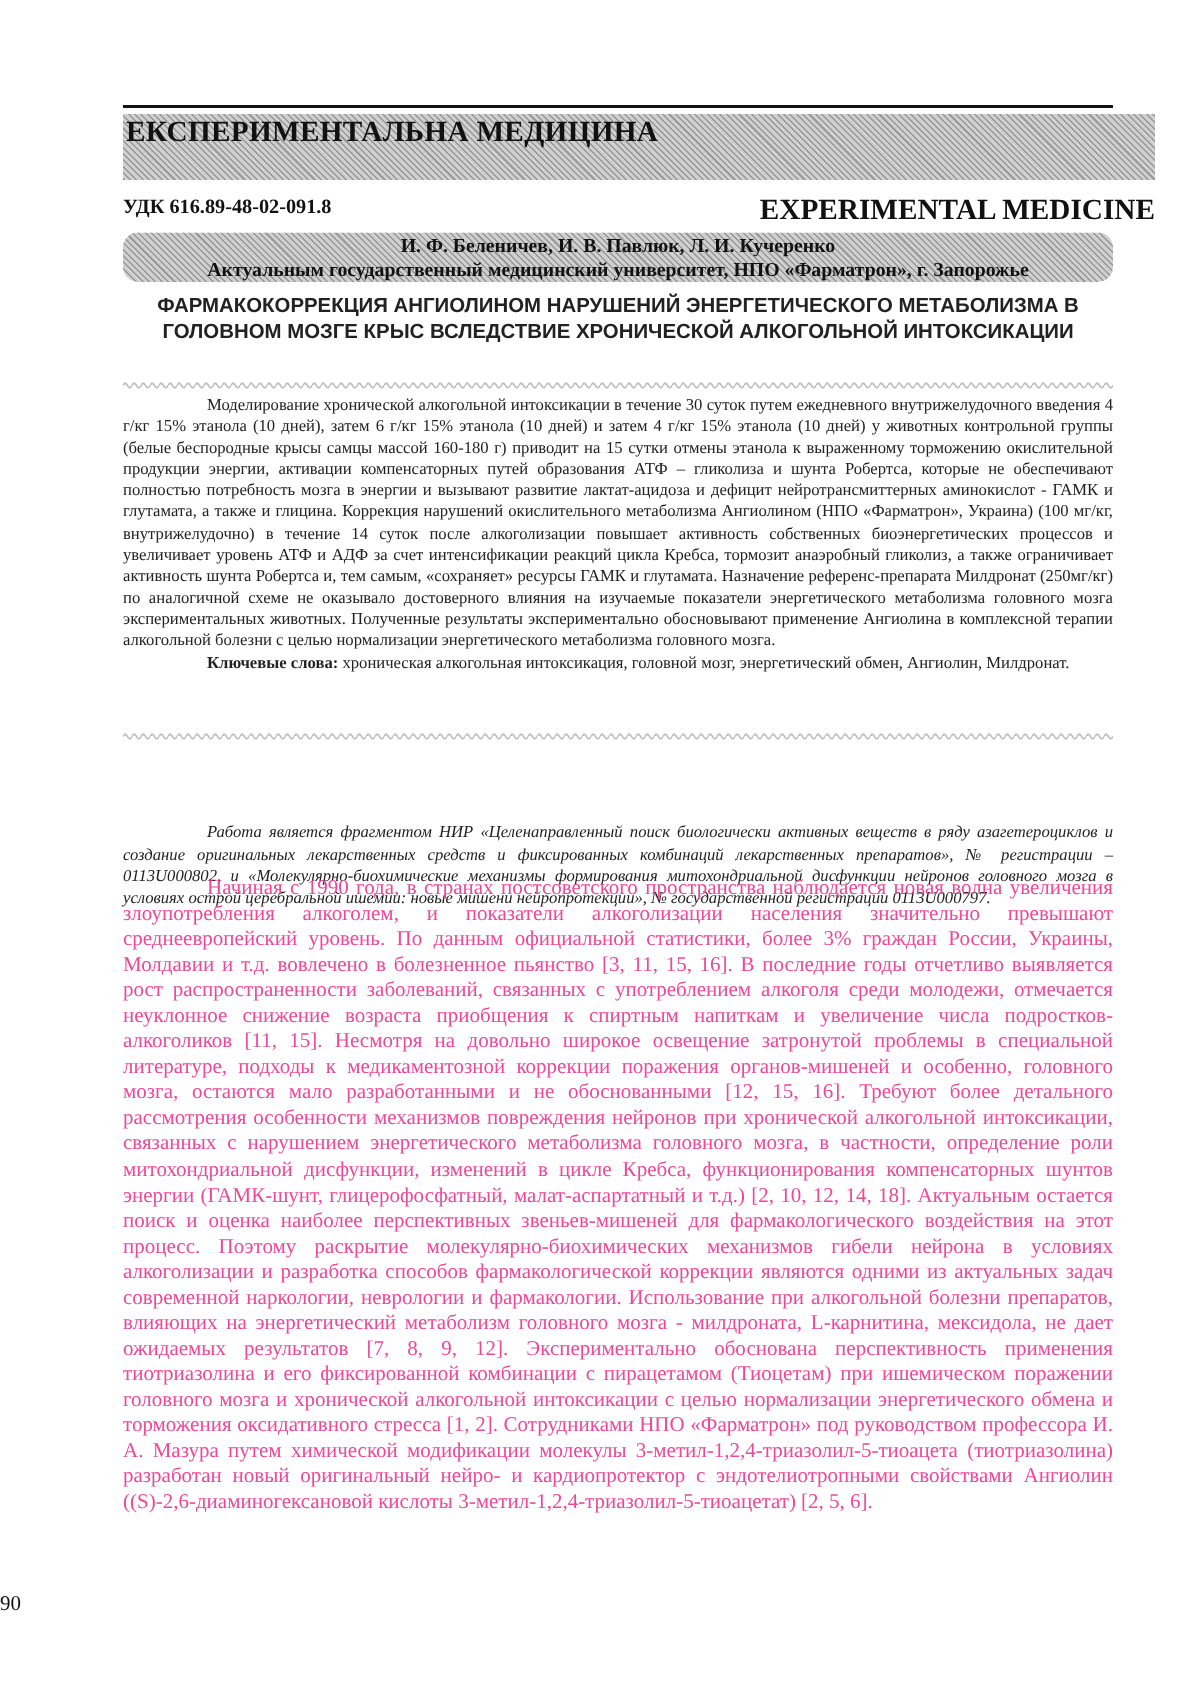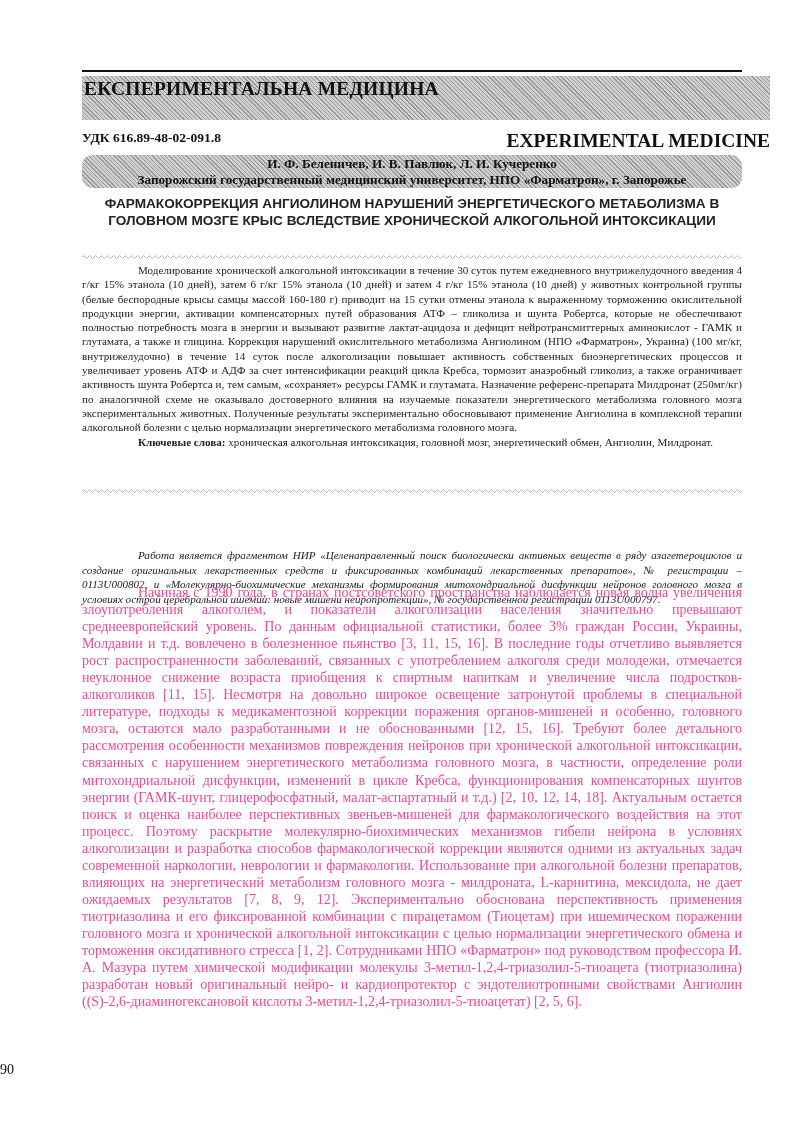--- a/index.html
+++ b/index.html
@@ -59,21 +59,21 @@
 
   <div class="section-banner hatch">
     <span class="ua">ЕКСПЕРИМЕНТАЛЬНА МЕДИЦИНА</span>
     <span class="en">EXPERIMENTAL MEDICINE</span>
   </div>
 
   <div class="udc">УДК 616.89-48-02-091.8</div>
 
   <div class="authors-banner hatch">
     <div class="authors">И. Ф. Беленичев, И. В. Павлюк, Л. И. Кучеренко</div>
-    <div class="affil">Запорожский государственный медицинский университет, НПО «Фарматрон», г. Запорожье</div>
+    <div class="affil">Актуальным государственный медицинский университет, НПО «Фарматрон», г. Запорожье</div>
   </div>
 
   <div class="title">ФАРМАКОКОРРЕКЦИЯ АНГИОЛИНОМ НАРУШЕНИЙ ЭНЕРГЕТИЧЕСКОГО МЕТАБОЛИЗМА В ГОЛОВНОМ МОЗГЕ КРЫС ВСЛЕДСТВИЕ ХРОНИЧЕСКОЙ АЛКОГОЛЬНОЙ ИНТОКСИКАЦИИ</div>
 
   <div class="wave" style="top:253px;">
     <svg width="660" height="8" viewBox="0 0 660 8">
       <defs>
         <pattern id="wv1" width="6" height="8" patternUnits="userSpaceOnUse">
           <path d="M0 4 Q1.5 1 3 4 T6 4" fill="none" stroke="#aaa" stroke-width="0.9"></path>
         </pattern>

